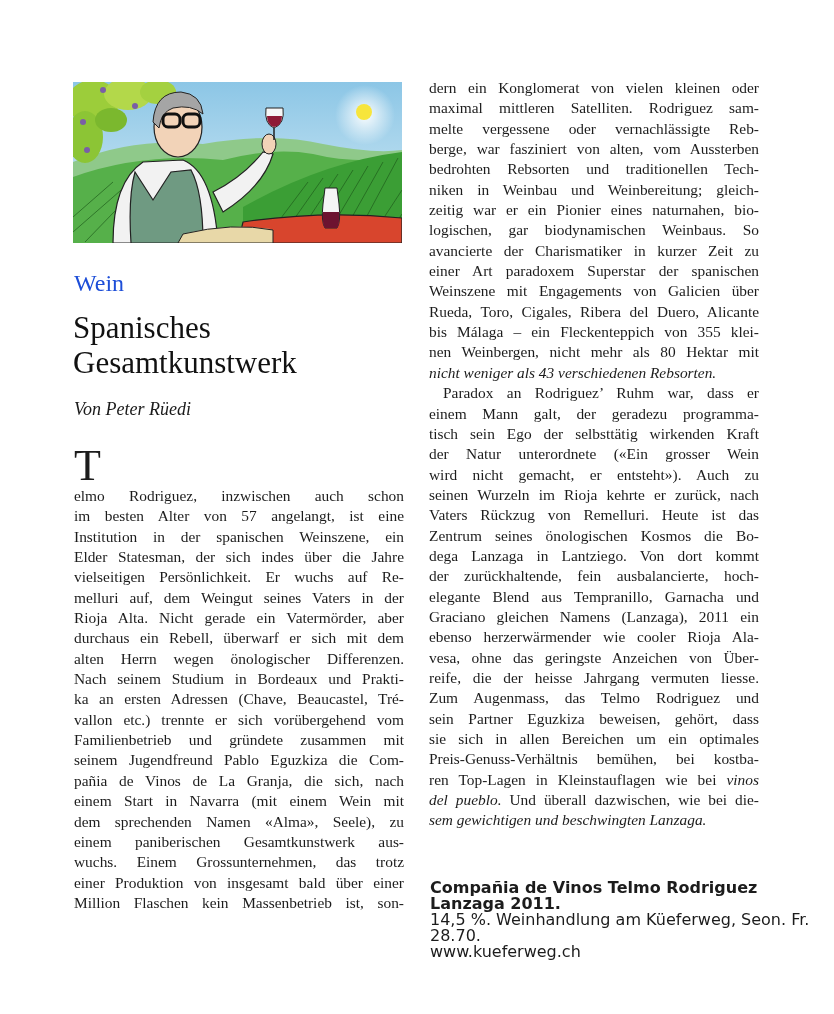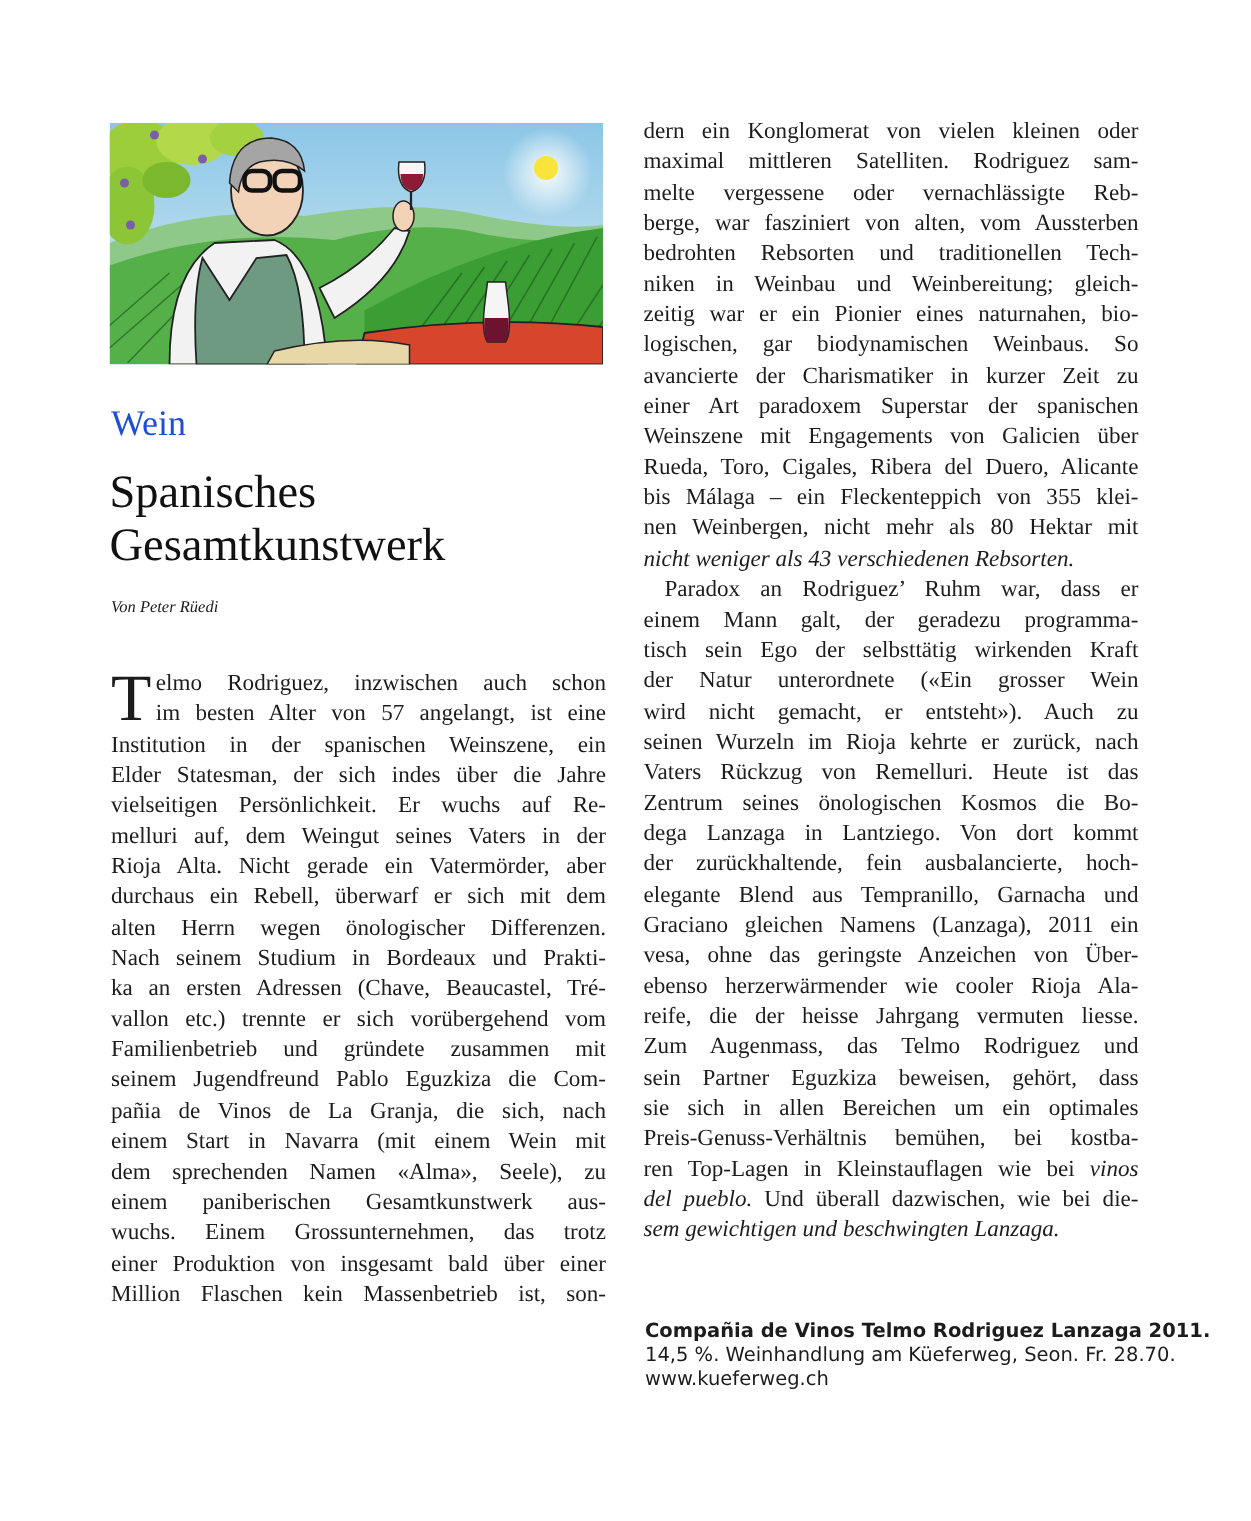--- a/index.html
+++ b/index.html
@@ -11,24 +11,24 @@
   .col-right { left: 429px; top: 78px; width: 330px; }
   .line { display: block; text-align: justify; text-align-last: justify; white-space: nowrap; }
   .line.last { text-align-last: left; font-style: italic; }
   .indent { padding-left: 14px; }
   .illustration { position: absolute; left: 73px; top: 82px; width: 329px; height: 161px; overflow: hidden; }
   .kicker { position: absolute; left: 74px; top: 270px; font-family: "Liberation Serif", serif;
             font-size: 24px; color: #1d4ed8; }
   .headline { position: absolute; left: 73px; top: 310px; font-family: "Liberation Serif", serif;
               font-size: 31px; line-height: 35px; color: #111; margin: 0; font-weight: normal; }
   .byline { position: absolute; left: 74px; top: 399px; font-family: "Liberation Serif", serif;
-            font-style: italic; font-size: 11px; color: #1a1a1a; }
+            font-style: italic; font-size: 18px; color: #1a1a1a; }
   .dropcap { float: left; font-size: 44px; line-height: 36px; margin: 2px 3px 0 0; font-family: "Liberation Serif", serif; }
   .infobox { position: absolute; left: 430px; top: 880px; font-family: "DejaVu Sans", sans-serif;
-             font-size: 13px; line-height: 16px; color: #1c1c1c; }
+             font-size: 16px; line-height: 16px; color: #1c1c1c; }
   .infobox .bold { font-weight: bold; }
   em { font-style: italic; }
 </style>
 </head>
 <body>
 
 <div class="illustration">
   <svg width="329" height="161" viewBox="0 0 329 161">
     <defs>
       <linearGradient id="sky" x1="0" y1="0" x2="0" y2="1">
@@ -102,21 +102,21 @@
 <div class="kicker">Wein</div>
 <h1 class="headline">
   <span>Spanisches</span><br>
   <span>Gesamtkunstwerk</span>
 </h1>
 <div class="byline">Von Peter Rüedi</div>
 
 <div class="col col-left">
   <span class="dropcap">T</span>
   <div id="left-lines">
-      <span class="line" style="display: block;">elmo Rodriguez, inzwischen auch schon</span>
+      <span class="line" style="display: block; margin-top: 40px;">elmo Rodriguez, inzwischen auch schon</span>
       <span class="line">im besten Alter von 57 angelangt, ist eine</span>
       <span class="line">Institution in der spanischen Weinszene, ein</span>
       <span class="line">Elder Statesman, der sich indes über die Jahre</span>
       <span class="line">vielseitigen Persönlichkeit. Er wuchs auf Re-</span>
       <span class="line">melluri auf, dem Weingut seines Vaters in der</span>
       <span class="line">Rioja Alta. Nicht gerade ein Vatermörder, aber</span>
       <span class="line">durchaus ein Rebell, überwarf er sich mit dem</span>
       <span class="line">alten Herrn wegen önologischer Differenzen.</span>
       <span class="line">Nach seinem Studium in Bordeaux und Prakti-</span>
       <span class="line">ka an ersten Adressen (Chave, Beaucastel, Tré-</span>
@@ -157,22 +157,22 @@
       <span class="line">tisch sein Ego der selbsttätig wirkenden Kraft</span>
       <span class="line">der Natur unterordnete («Ein grosser Wein</span>
       <span class="line">wird nicht gemacht, er entsteht»). Auch zu</span>
       <span class="line">seinen Wurzeln im Rioja kehrte er zurück, nach</span>
       <span class="line">Vaters Rückzug von Remelluri. Heute ist das</span>
       <span class="line">Zentrum seines önologischen Kosmos die Bo-</span>
       <span class="line">dega Lanzaga in Lantziego. Von dort kommt</span>
       <span class="line">der zurückhaltende, fein ausbalancierte, hoch-</span>
       <span class="line">elegante Blend aus Tempranillo, Garnacha und</span>
       <span class="line">Graciano gleichen Namens (Lanzaga), 2011 ein</span>
+      <span class="line">ebenso herzerwärmender wie cooler Rioja Ala-</span>
       <span class="line">vesa, ohne das geringste Anzeichen von Über-</span>
-      <span class="line">ebenso herzerwärmender wie cooler Rioja Ala-</span>
       <span class="line">reife, die der heisse Jahrgang vermuten liesse.</span>
       <span class="line">Zum Augenmass, das Telmo Rodriguez und</span>
       <span class="line">sein Partner Eguzkiza beweisen, gehört, dass</span>
       <span class="line">sie sich in allen Bereichen um ein optimales</span>
       <span class="line">Preis-Genuss-Verhältnis bemühen, bei kostba-</span>
     </div>
   <span class="line"><span>ren Top-Lagen in Kleinstauflagen wie bei</span> <em>vinos</em></span>
   <span class="line"><em>del pueblo.</em><span> Und überall dazwischen, wie bei die-</span></span>
   <span class="line last">sem gewichtigen und beschwingten Lanzaga.</span>
 </div>

